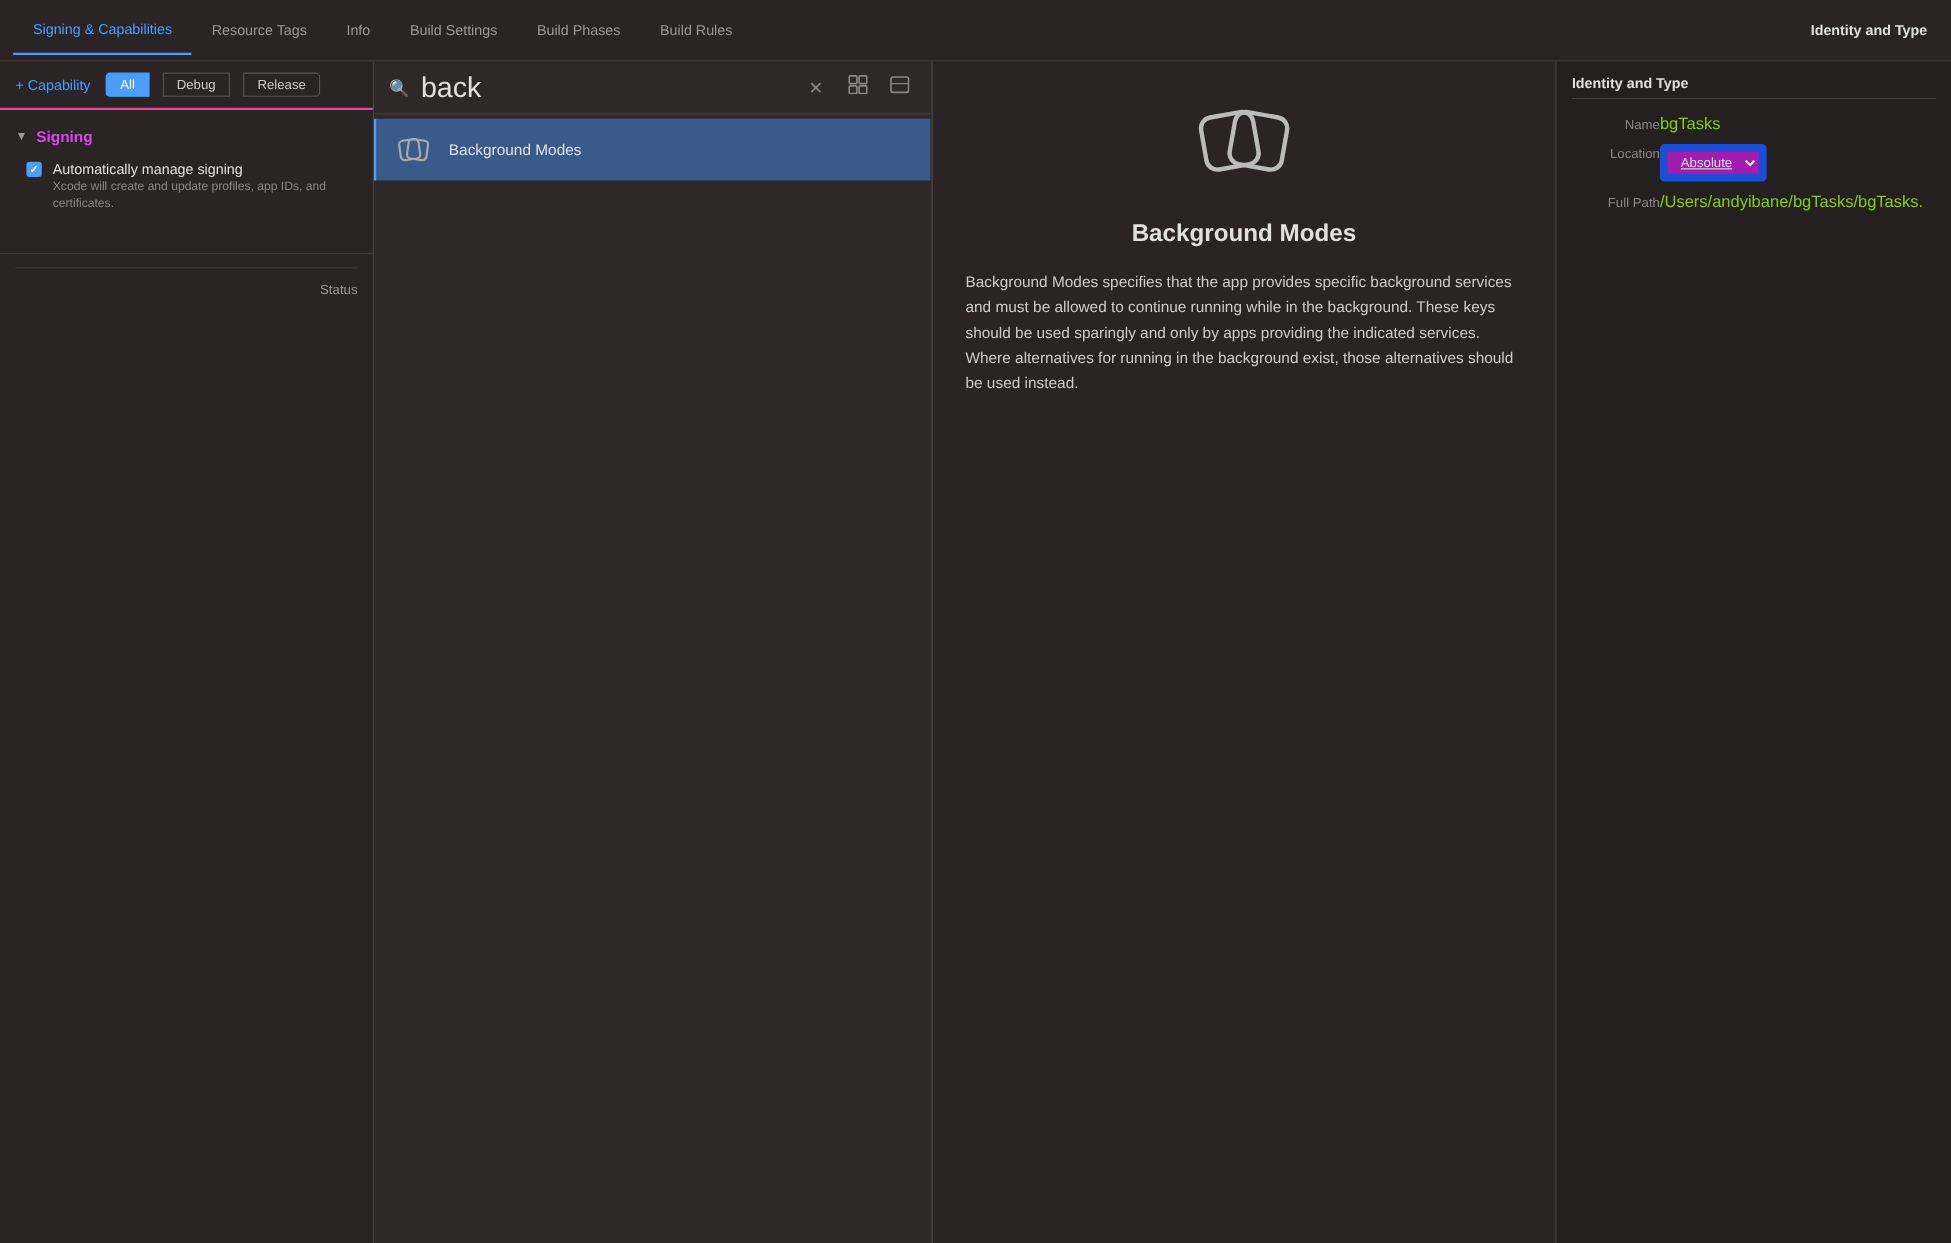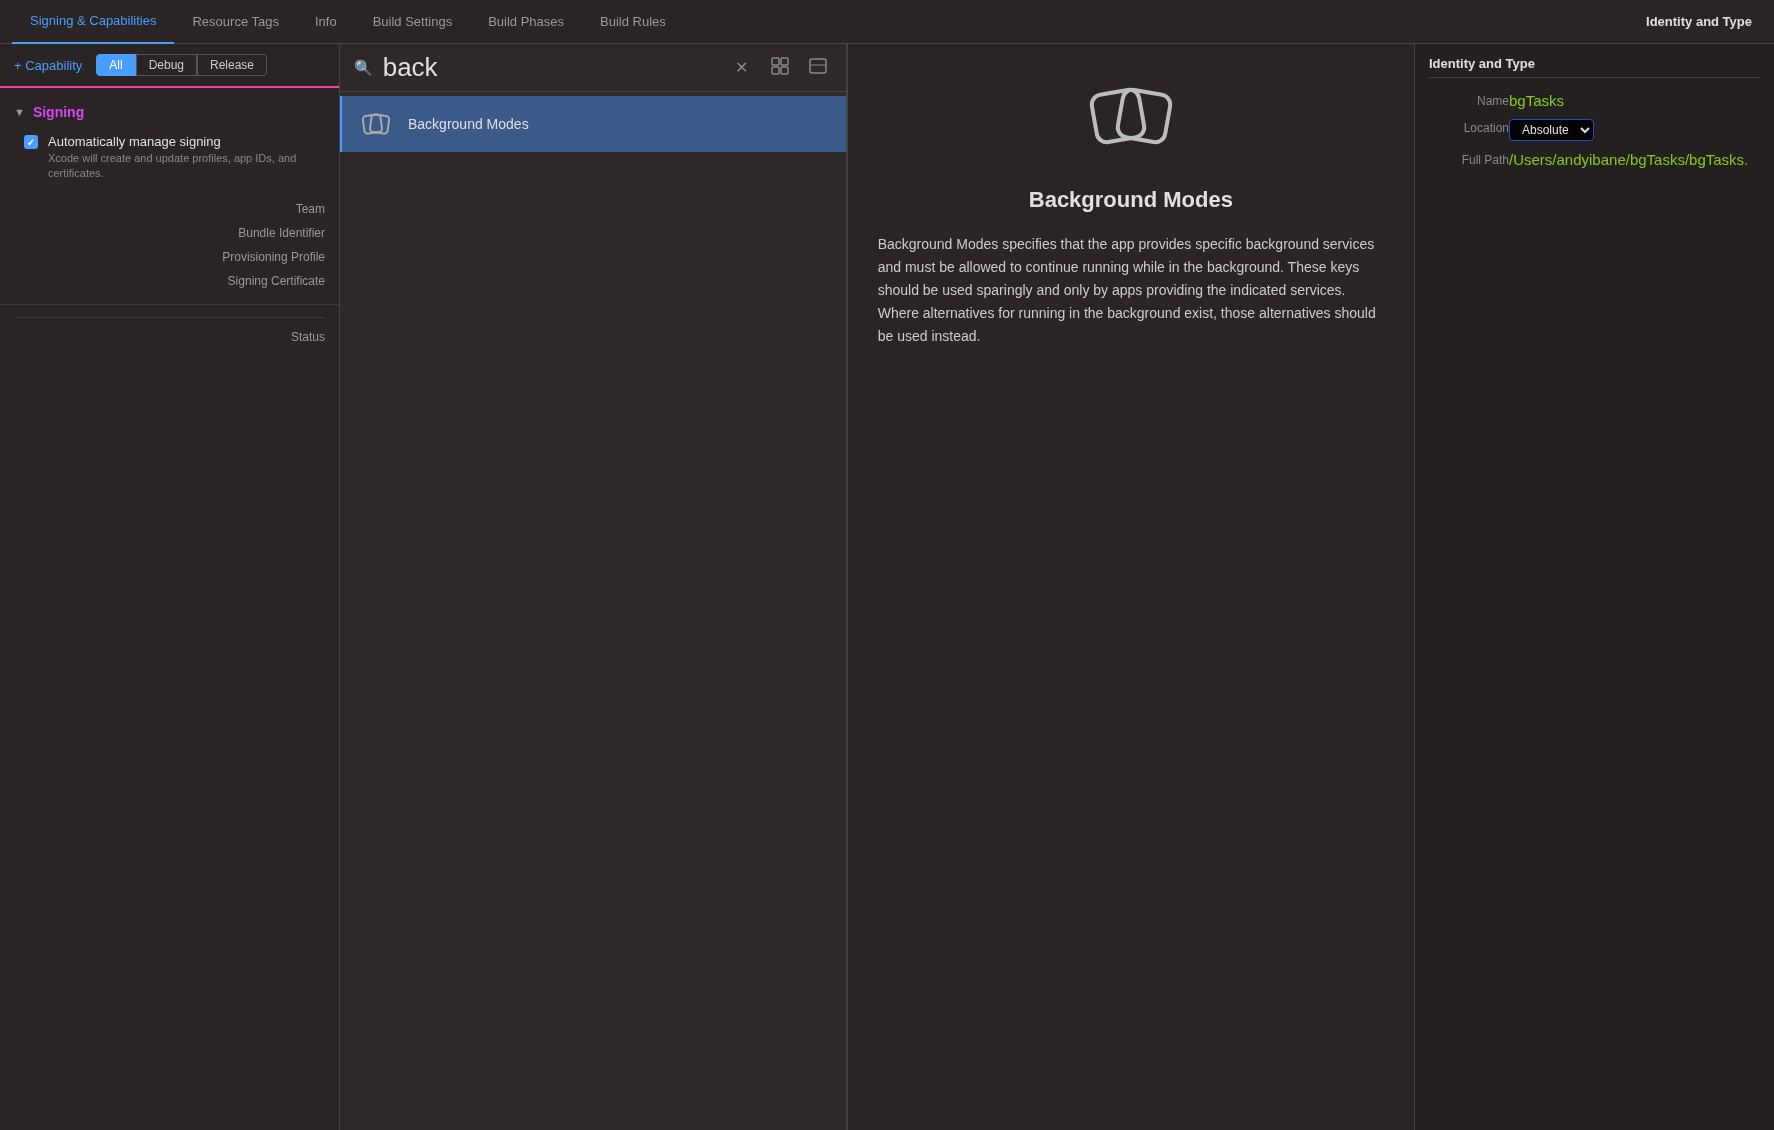--- a/index.html
+++ b/index.html
@@ -13,21 +13,21 @@
       overflow: hidden;
       position: relative;
     }
 
     
     .tab-bar {
       display: flex;
       align-items: center;
       background: #2b2424;
       border-bottom: 1px solid #444;
-      height: 44px;
+      height: 56px;
       padding: 0 12px;
       gap: 0;
     }
     .tab-item {
       padding: 0 18px;
       height: 44px;
       display: flex;
       align-items: center;
       cursor: pointer;
       color: #999;
@@ -66,21 +66,21 @@
     .plus-capability {
       color: #4a9eff;
       font-size: 13px;
       cursor: pointer;
       display: flex;
       align-items: center;
       gap: 4px;
     }
     .filter-buttons {
       display: flex;
-      gap: 0;
+      gap: 12px;
       margin-left: 4px;
     }
     .filter-btn {
       padding: 3px 12px;
       background: transparent;
       border: 1px solid #555;
       color: #ccc;
       cursor: pointer;
       font-size: 12px;
     }
@@ -335,27 +335,28 @@
       min-width: 80px;
       padding-top: 2px;
     }
     .identity-field-value {
       color: #84cc16;
       font-size: 15px;
       flex: 1;
       word-break: break-all;
     }
     .identity-dropdown {
-      background: #000000;
-      border: 1px solid #1d4ed8;
+      background: #a21caf;
+      border: 7px solid #1d4ed8;
       border-radius: 4px;
       color: #e0e0e0;
       font-size: 12px;
       padding: 2px 8px;
       cursor: pointer;
+      text-decoration: underline;
     }
 
     
     .panel-divider {
       width: 1px;
       background: #444;
       flex-shrink: 0;
     }
   </style>
 </head>
@@ -391,34 +392,20 @@
         <span class="section-title">Signing</span>
       </div>
       <div class="auto-sign-row">
         <div class="checkbox-blue"></div>
         <div class="auto-sign-text">
           <span class="auto-sign-label">Automatically manage signing</span>
           <span class="auto-sign-desc">Xcode will create and update profiles, app IDs, and certificates.</span>
         </div>
       </div>
 
-      <div class="field-rows">
-        <div class="field-row">
-          <span class="field-label">Team</span>
-        </div>
-        <div class="field-row">
-          <span class="field-label">Bundle Identifier</span>
-        </div>
-        <div class="field-row">
-          <span class="field-label">Provisioning Profile</span>
-        </div>
-        <div class="field-row">
-          <span class="field-label">Signing Certificate</span>
-        </div>
-      </div>
     </div>
 
     <hr class="separator">
 
     <div class="status-row">
       <span class="status-label">Status</span>
     </div>
   </div>
 
   <div class="center-panel">

